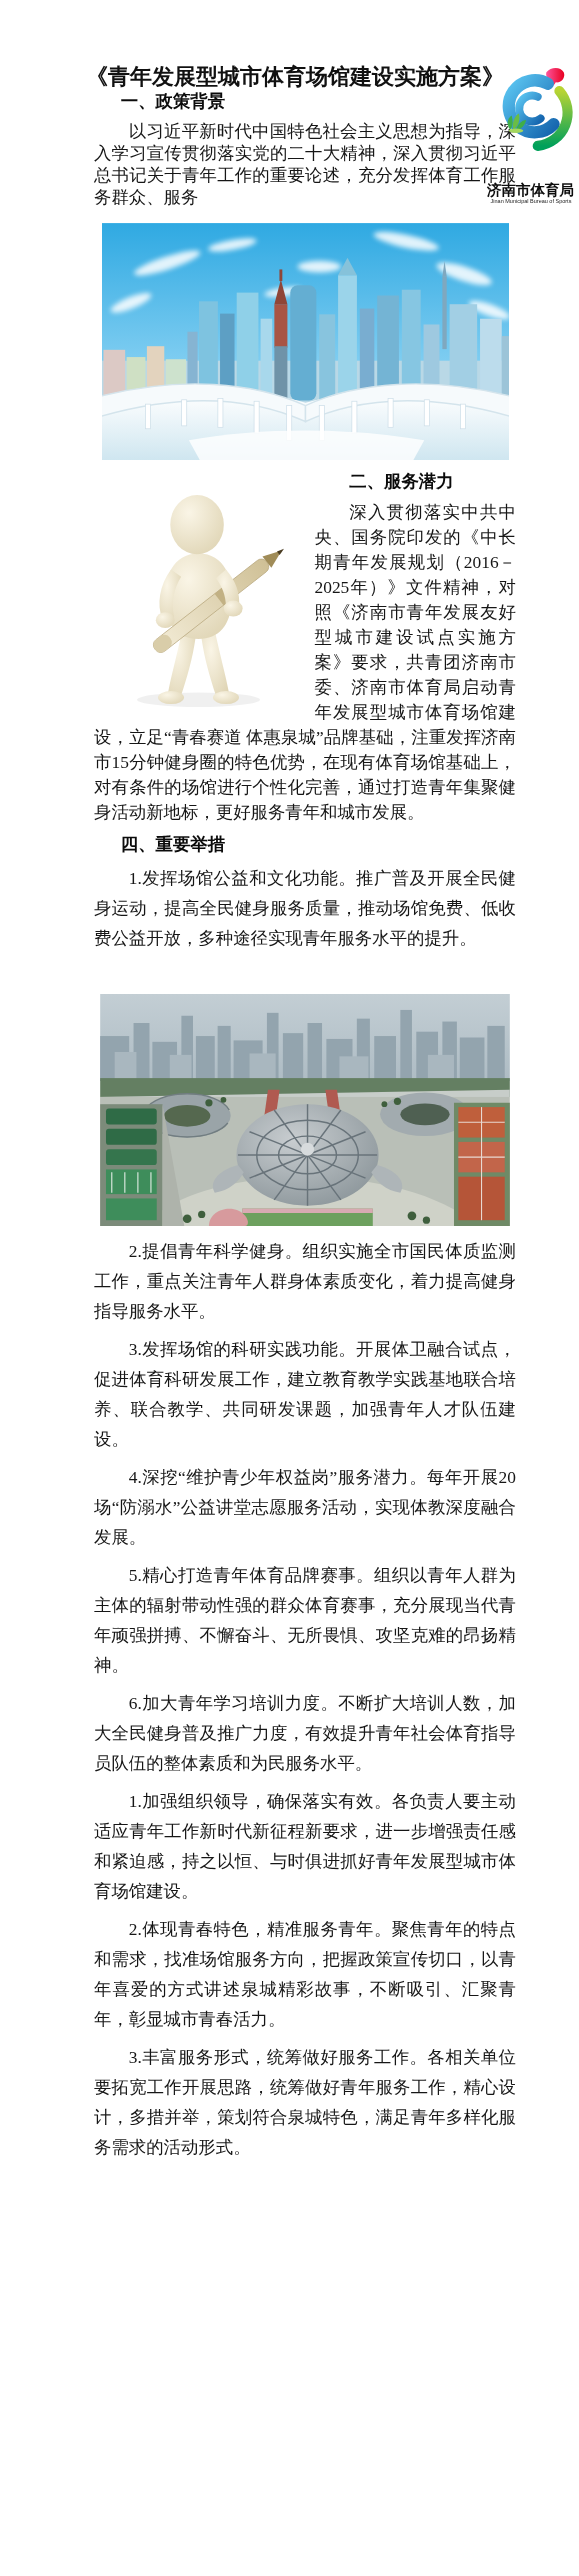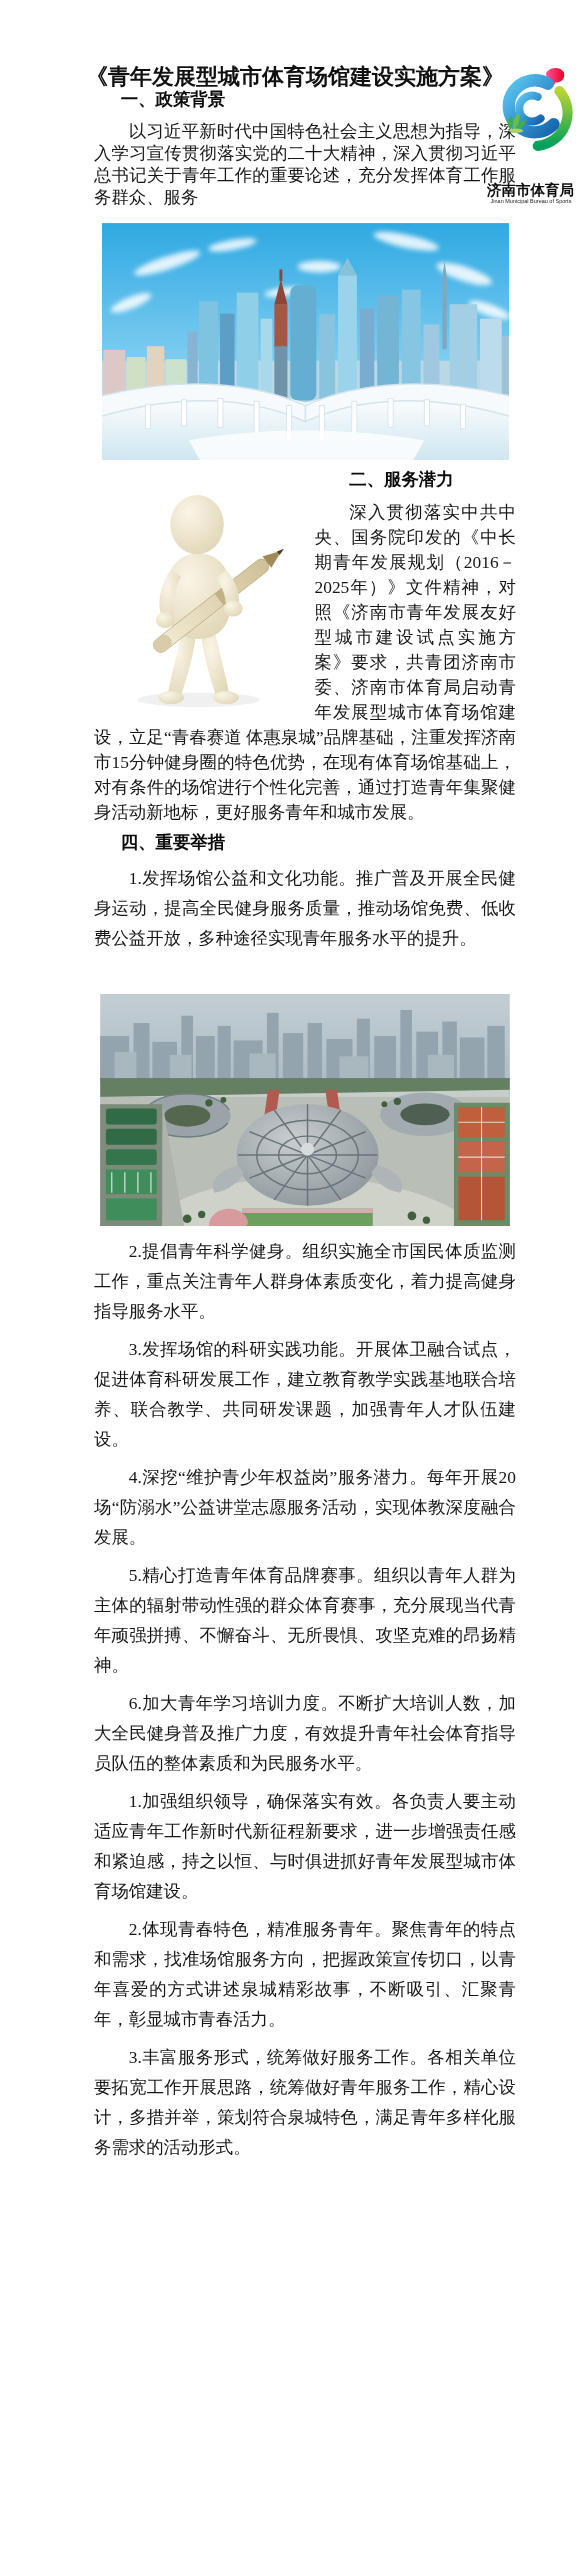--- a/index.html
+++ b/index.html
@@ -15,21 +15,21 @@
     font-family:"Liberation Sans","DejaVu Sans",sans-serif;
     text-align:center;color:#111;letter-spacing:0px;white-space:nowrap;
     transform:translateX(-10px);
   }
   .logo{position:absolute;top:1.4px;right:1.4px;width:96px;text-align:center;}
   .logo svg{display:block;margin:0 auto;}
   .logo-cn{font-family:"Liberation Sans","DejaVu Sans",sans-serif;font-weight:900;font-size:14.5px;line-height:16px;color:#0d0d0d;letter-spacing:0px;white-space:nowrap;margin-top:26px;}
   .logo-en{font-family:"Liberation Sans","DejaVu Sans",sans-serif;font-size:5.8px;line-height:7.2px;color:#222;white-space:nowrap;transform:scale(.95);}
   h2.sec-h{
     font-size:17.4px;font-weight:700;margin:0;text-indent:2em;color:#0b0b0b;
-    font-family:Liberation Mono, monospace;line-height:22px;
+    font-family:Liberation Serif, serif;line-height:22px;
   }
   .mt36{margin-top:26px;} .mt22{margin-top:16px;} .mt24{margin-top:17.4px;} .mt12{margin-top:8.7px;} .mt30{margin-top:22px;}
   p.body{margin:8px;font-size:17.4px;text-align:justify;color:#161616;}
   .lh30{line-height:22px;} .lh42{line-height:30px;}
   .indent{text-indent:2em;}
   .p-top8{margin-top:5.8px;} .p-top6{margin-top:4.3px;} .p-top4{margin-top:2.9px;}
   .gap-top{margin-top:17.4px;}
   figure{margin:0;padding:0;}
   .photo{width:407px;margin:14.5px auto 5.8px auto;display:block;line-height:0;}
   .photo.stadium{margin:41px auto 10px auto;width:410px;}

